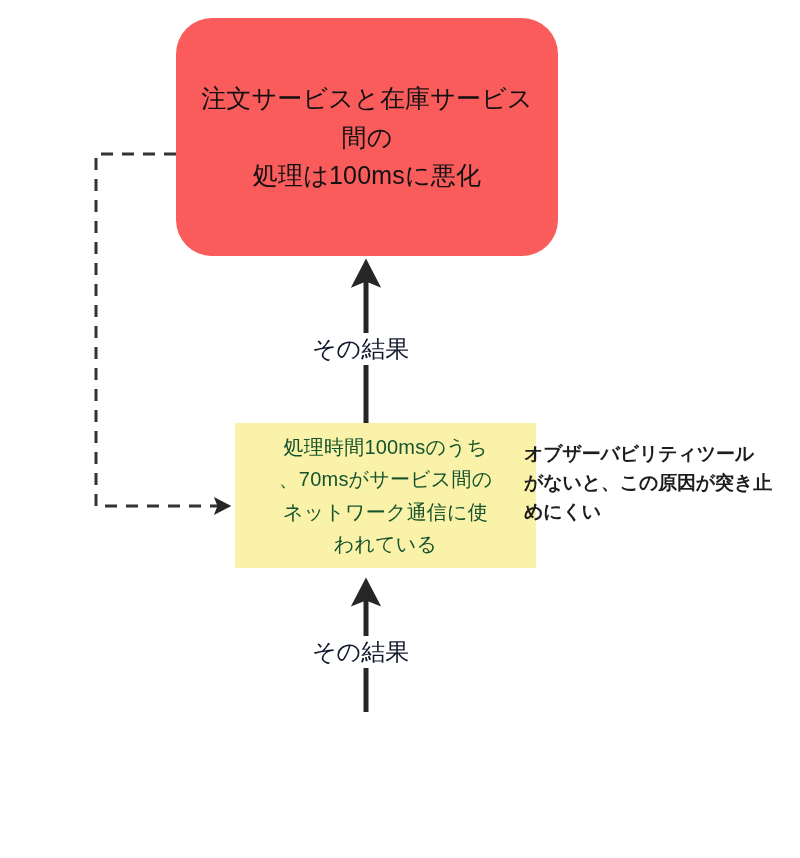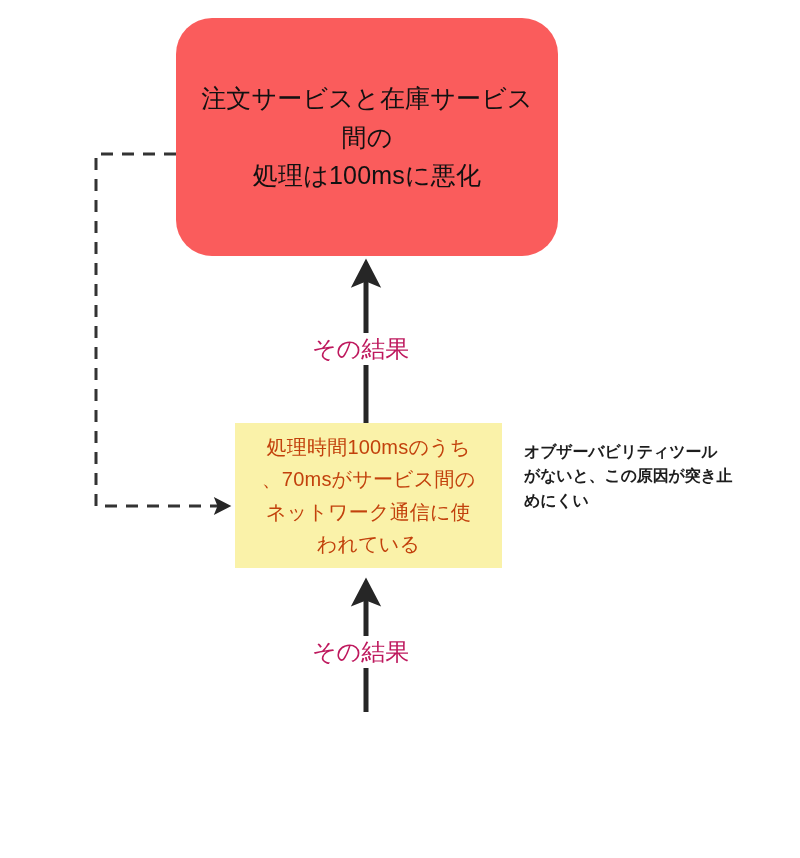--- a/index.html
+++ b/index.html
@@ -46,45 +46,45 @@
     background: #fa5c5c;
     border-radius: 36px;
     font-size: 25px;
     color: #111111;
     padding: 0 14px;
   }
 
   #node-cause {
     left: 235px;
     top: 413px;
-    width: 267px;
+    width: 301px;
     height: 145px;
     background: #faf2a9;
     font-size: 20px;
-    color: #c2410c;
+    color: #14532d;
     line-height: 1.62;
     padding: 0 8px;
   }
 
   #node-root {
     left: 235px;
     top: 702px;
     width: 267px;
     height: 146px;
     background: #faf2a9;
     font-size: 20px;
     color: #111111;
     padding: 0 8px;
   }
 
   
   .flow-label {
     position: absolute;
     font-size: 24px;
-    color: #be185d;
+    color: #0f172a;
     background: #ffffff;
     padding: 1px 6px;
     white-space: nowrap;
     line-height: 1.25;
   }
 
   #label-result-top {
     left: 306px;
     top: 323px;
   }
@@ -104,21 +104,21 @@
     padding: 1px 4px;
     white-space: nowrap;
     line-height: 1.3;
   }
 
   #annotation-note {
     position: absolute;
     left: 524px;
     top: 430px;
     width: 262px;
-    font-size: 16px;
+    font-size: 19px;
     font-weight: 700;
     color: #1d1d1d;
     line-height: 1.52;
     letter-spacing: -0.2px;
     white-space: pre-line;
   }
 
   svg#edges {
     position: absolute;
     left: 0;

